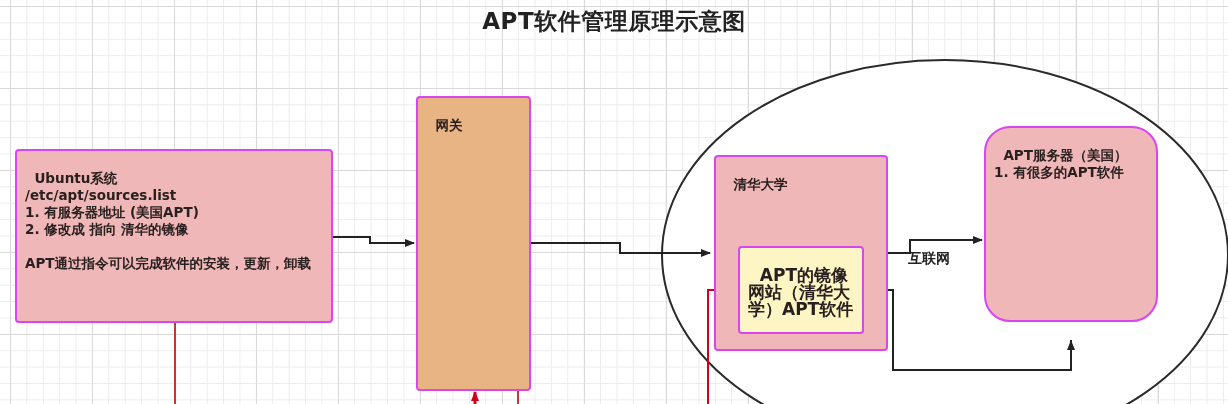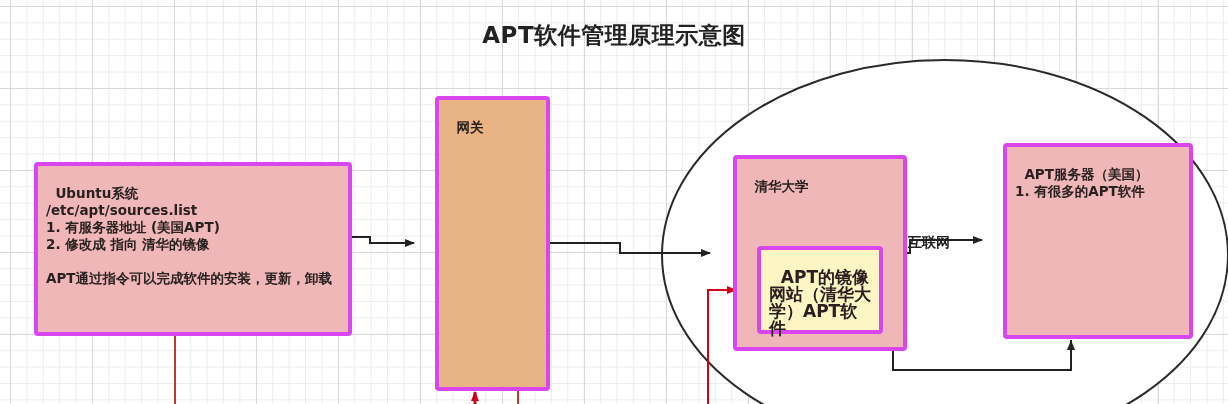--- a/index.html
+++ b/index.html
@@ -10,27 +10,27 @@
       linear-gradient(#d9d9d9 1px, transparent 1px),
       linear-gradient(90deg, #d9d9d9 1px, transparent 1px),
       linear-gradient(#ececec 1px, transparent 1px),
       linear-gradient(90deg, #ececec 1px, transparent 1px);
     background-size: 82px 82px, 82px 82px, 16.4px 16.4px, 16.4px 16.4px;
     background-position: 0 6px, 10px 0, 0 6px, 10px 0;
     font-family: "DejaVu Sans", sans-serif;
     color:#222;
   }
   .title {
-    position:absolute; left:0; width:1228px; top:20px; text-align:center;
+    position:absolute; left:0; width:1228px; top:6px; text-align:center;
     font-size:23px; font-weight:bold; color:#222; letter-spacing:0.5px;
   }
   .box {
-    position:absolute; border:4px solid #d946ef; border-radius:4px;
+    position:absolute; border:2px solid #d946ef; border-radius:4px;
     box-sizing:border-box; font-weight:bold; font-size:13.5px; line-height:17px;
-    padding:2px 8px; white-space:pre-wrap; color:#2a2020;margin-left:19px;
+    padding:2px 8px; white-space:pre-wrap; color:#2a2020;
   }
   .pink { background:#efb7b7; }
   .orange { background:#e8b483; }
   .yellow { background:#fdf6c4; }
   svg.overlay { position:absolute; left:0; top:0; }
   .edge-label { position:absolute; font-size:14px; font-weight:bold; color:#222; }
 </style>
 </head>
 <body>
 
@@ -56,39 +56,39 @@
 
   <path d="M1071,340 L1071,370 L893,370 L893,290 L864,290" fill="none" stroke="#222" stroke-width="2" marker-end="url(#arrBlack)"></path>
   <path d="M1071,370 L1071,341" fill="none" stroke="#222" stroke-width="2" marker-end="url(#arrBlack)"></path>
 
   <path d="M175,322 L175,404" fill="none" stroke="#c0392b" stroke-width="2"></path>
   <path d="M475,404 L475,392" fill="none" stroke="#d0021b" stroke-width="3" marker-end="url(#arrRed)"></path>
   <path d="M518,390 L518,404" fill="none" stroke="#c0392b" stroke-width="2"></path>
   <path d="M708,404 L708,290 L736,290" fill="none" stroke="#d0021b" stroke-width="2" marker-end="url(#arrRed)"></path>
 </svg>
 
-<div class="box pink" style="left:15px; top:162px; width:318px; height:174px;">
+<div class="box pink" style="left:15px; top:149px; width:318px; height:174px;">
   <span>Ubuntu系统</span><span>
 /etc/apt/sources.list
 1. 有服务器地址 (美国APT)
 2. 修改成 指向 清华的镜像
 
 APT通过指令可以完成软件的安装，更新，卸载</span>
 </div>
 
 <div class="box orange" style="left:416px; top:96px; width:115px; height:295px;">
   <span>网关</span>
 </div>
 
 <div class="box pink" style="left:714px; top:155px; width:174px; height:196px;">
   <span>清华大学</span>
 </div>
 
 <div class="box yellow" style="left:738px; top:246px; width:126px; height:88px; padding:2px 8px; font-size:17px;">
   <span>APT的镜像网站（清华大学）APT软件</span>
 </div>
 
-<div class="box pink" style="left:984px; top:143px; width:190px; height:196px;">
+<div class="box pink" style="left:984px; top:126px; width:174px; height:196px;border-radius:26px;">
   <span>APT服务器（美国）</span><span>
 1. 有很多的APT软件</span>
 </div>
 
-<div class="edge-label" style="left:908px; top:234px;">互联网</div>
+<div class="edge-label" style="left:908px; top:250px;">互联网</div>
 
 </body></html>

